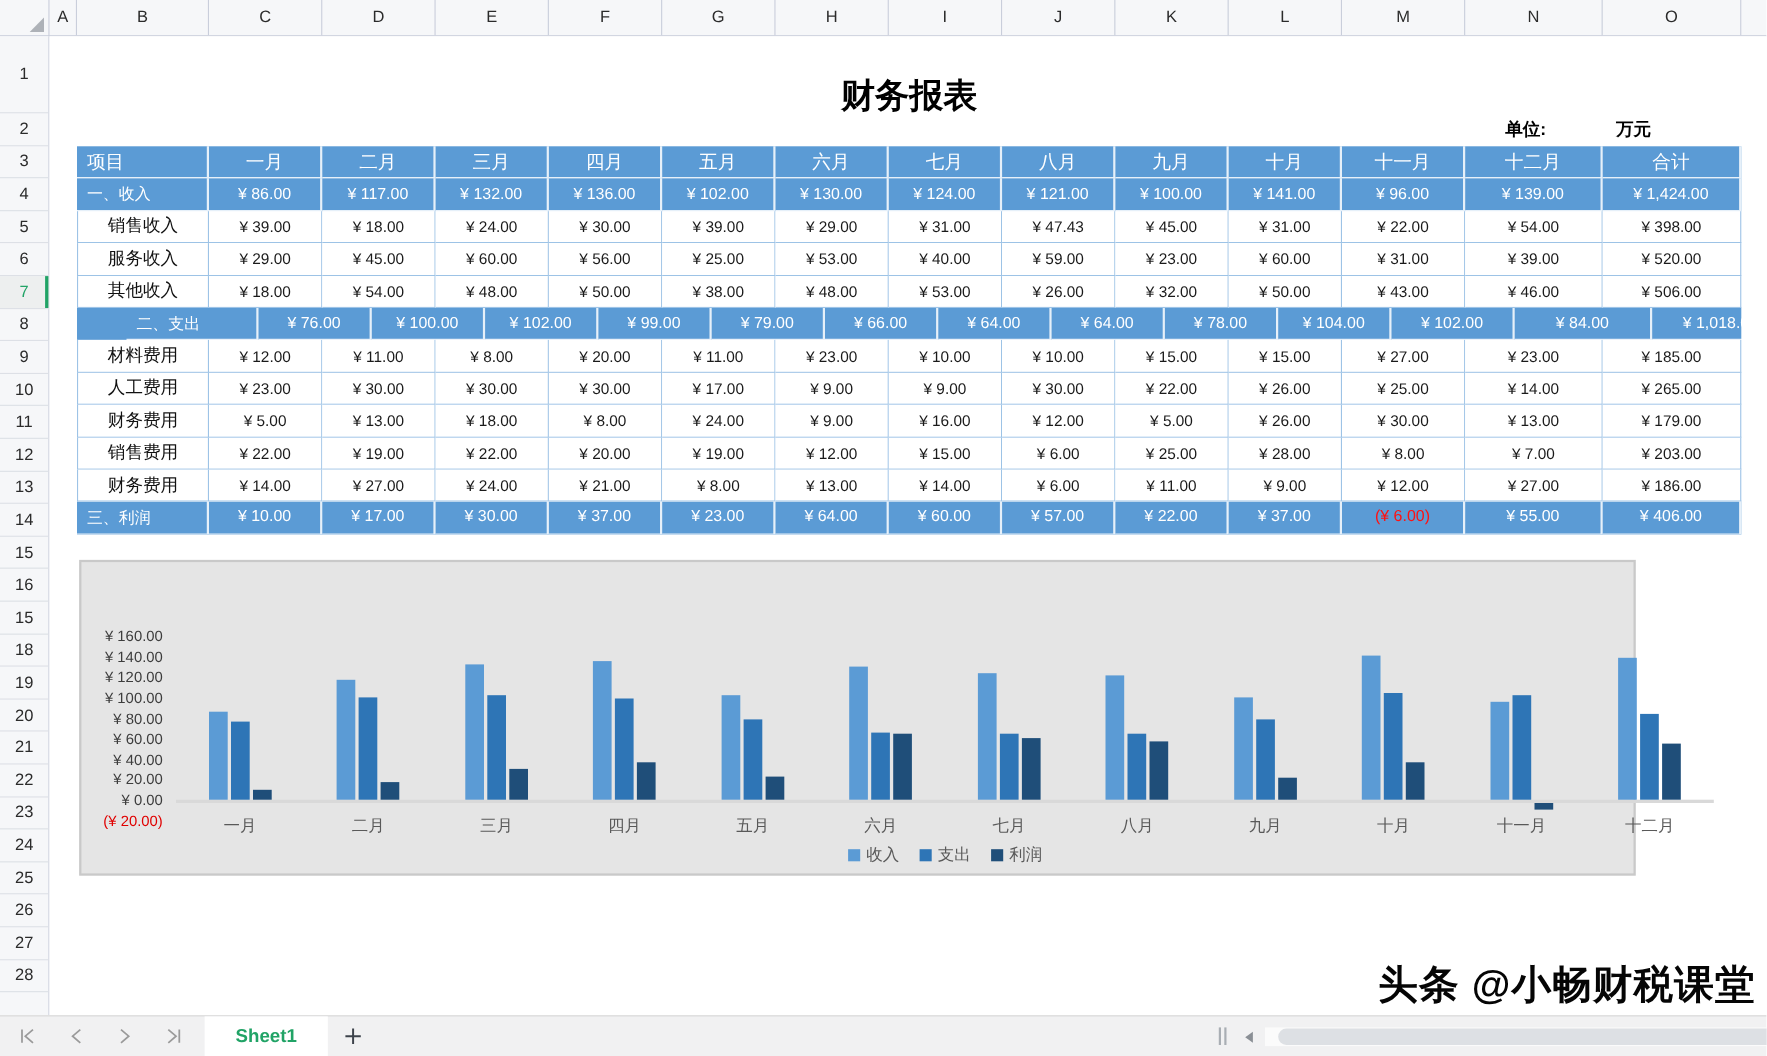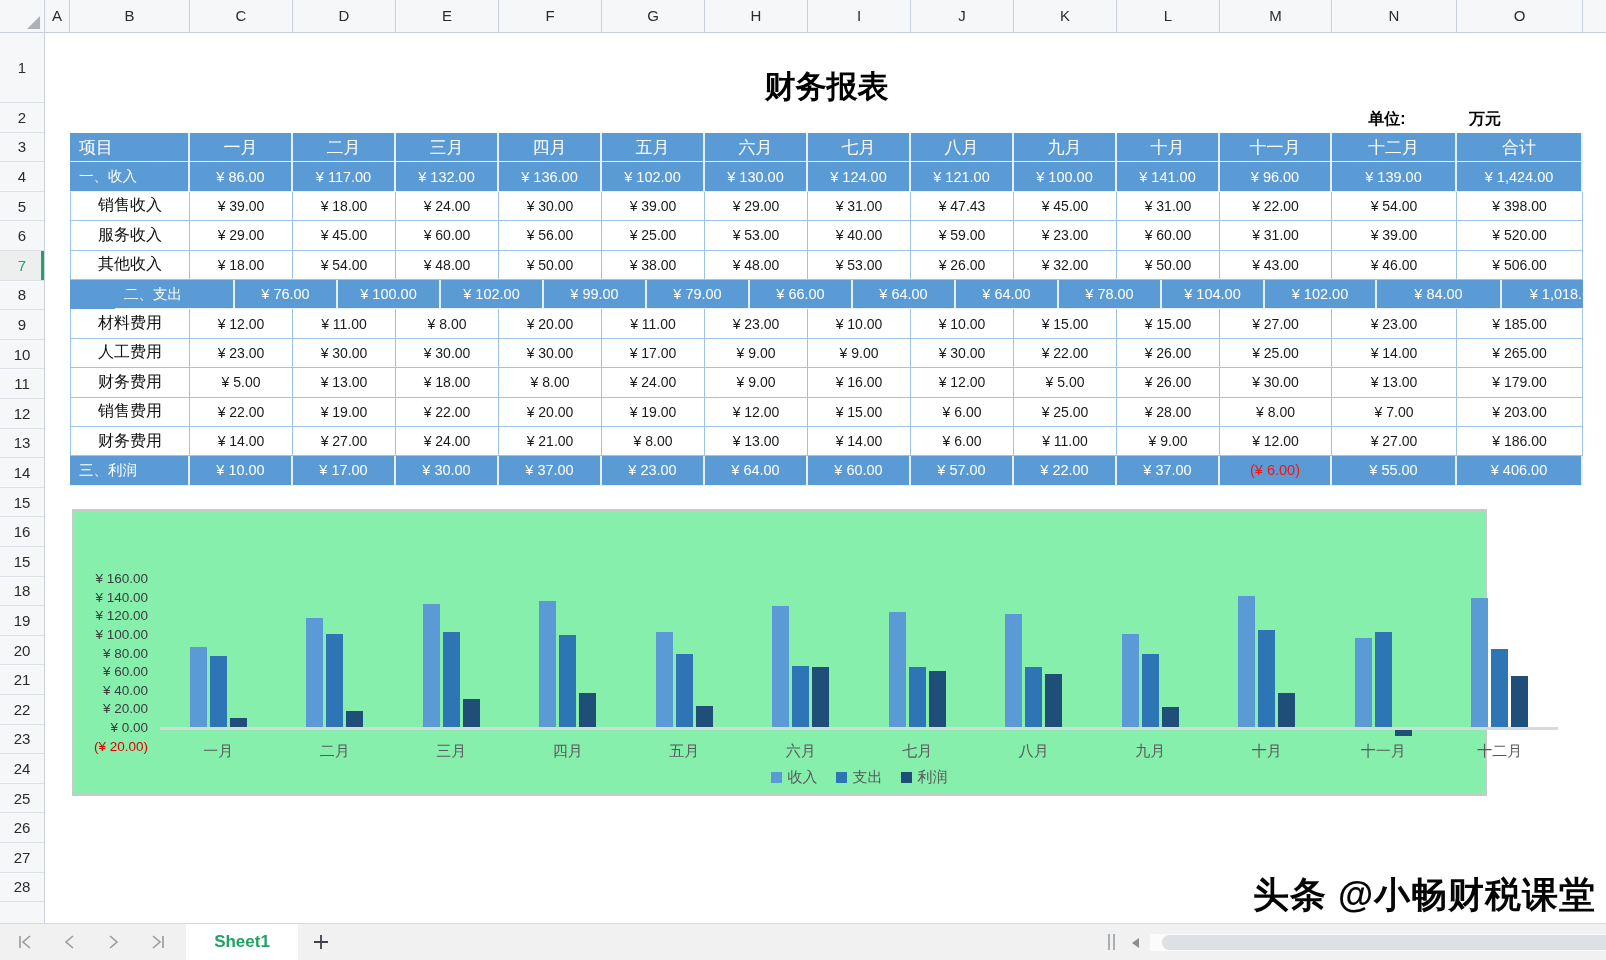--- a/index.html
+++ b/index.html
@@ -43,21 +43,21 @@
     border-bottom:1px solid rgba(255,255,255,.85); font-size:14.5px; }
   .trow.hdr .cell { font-size:17px; }
   .cell.lab { justify-content:flex-start; padding-left:9px; font-size:16px; }
   .trow.white .cell.lab { padding-left:27px; color:#111; }
   .trow .cell.neg { color:#FF1111; font-weight:normal; }
   .trow.white .cell { background:#fff; }
   .trow.white .cell:first-child { border-left:1px solid #9DC3E6; }
 
   
   #chart { position:absolute; left:27px; top:476px; width:1415px; height:287px;
-    background:#86efac; border:2px solid #C9C9C9; }
+    background:#e5e5e5; border:2px solid #C9C9C9; }
   #plot { position:absolute; left:86px; top:0; width:1398px; height:287px; display:flex; }
   .grp { position:relative; flex:1 1 0; }
   .bar { position:absolute; width:17px; }
   .xlab { position:absolute; left:0; top:228px; width:100%; height:24px; line-height:24px;
     text-align:center; font-size:15px; color:#595959; }
   #axis { position:absolute; left:86px; top:216px; width:1398px; height:3px; background:#D9D9D9; }
   .ytick { position:absolute; left:0; width:74px; height:18px; line-height:18px; text-align:right;
     font-size:13.5px; color:#3d3d3d; }
   .ytick.neg { color:#E00000; }
   #legend { position:absolute; left:86px; bottom:7px; width:1398px; display:flex;

